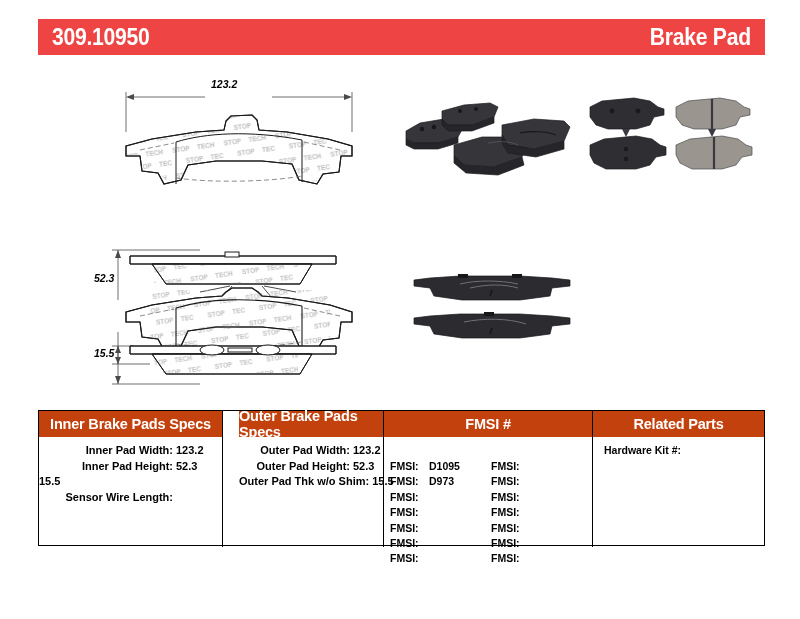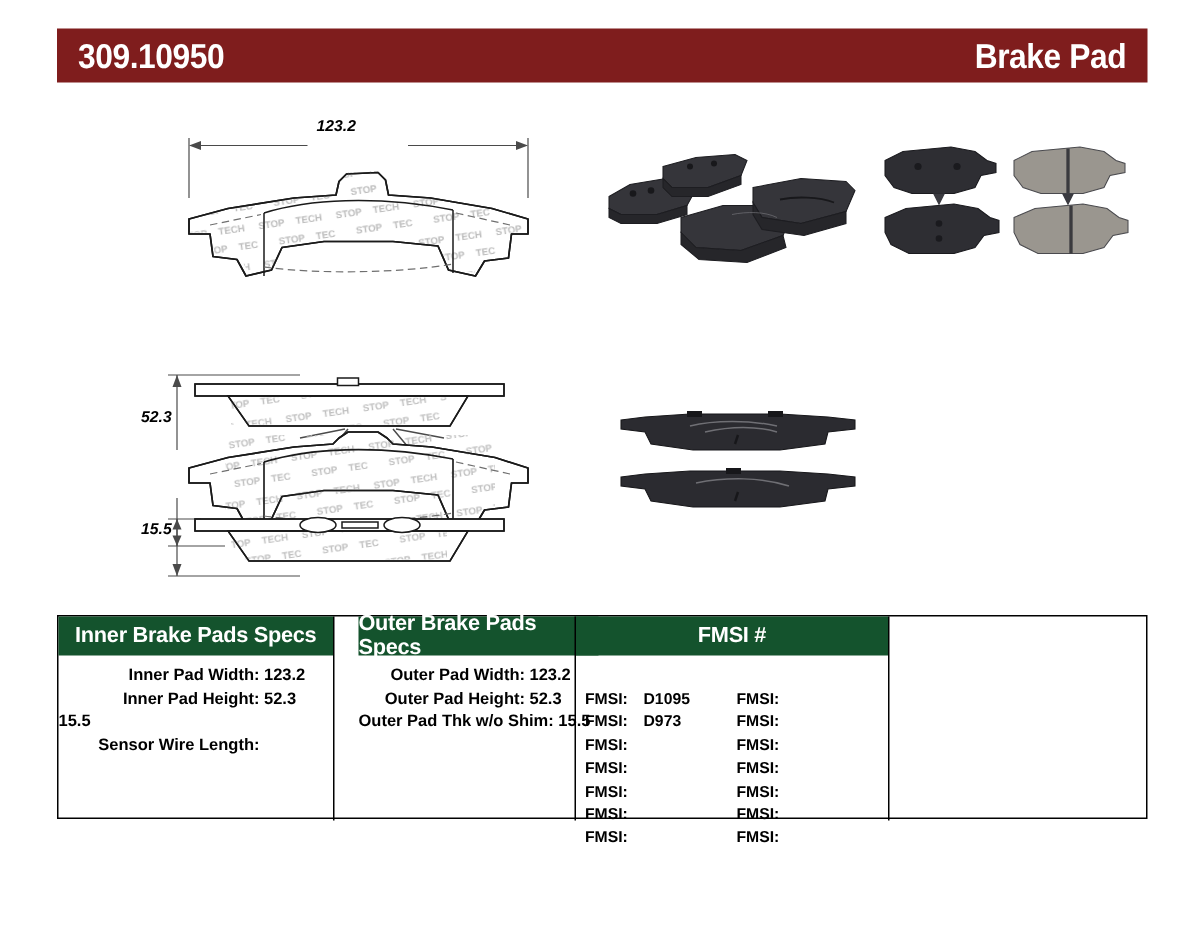--- a/index.html
+++ b/index.html
@@ -6,21 +6,21 @@
   body{
     width:800px;height:619px;background:#ffffff;
     font-family:"Liberation Sans",sans-serif;
     color:#000;overflow:hidden;position:relative;
   }
   .page{position:absolute;left:0;top:0;width:800px;height:619px;}
 
   
   .header-bar{
     position:absolute;left:38px;top:19px;width:727px;height:36px;
-    background:#7f1d1d;display:flex;align-items:center;
+    background:#ef4444;display:flex;align-items:center;
     justify-content:space-between;padding:0 14px;box-sizing:border-box;
   }
   .header-bar .part-no{
     color:#fff;font-size:23px;font-weight:bold;letter-spacing:-0.3px;
     transform:scaleX(0.92);transform-origin:left center;
   }
   .header-bar .product-type{
     color:#fff;font-size:23px;font-weight:bold;letter-spacing:-0.3px;
     transform:scaleX(0.92);transform-origin:right center;
   }
@@ -38,21 +38,21 @@
   .photo{position:absolute;background:#ffffff;}
 
   
   .spec-table{
     position:absolute;left:38px;top:410px;width:727px;height:136px;
     border:1px solid #000;box-sizing:border-box;
   }
   .col{position:absolute;top:0;height:136px;box-sizing:border-box;}
   .col-div{position:absolute;top:0;width:1px;height:136px;background:#000;}
   .col-head{
-    height:26px;background:#14532d;color:#fff;display:flex;
+    height:26px;background:#c2410c;color:#fff;display:flex;
     align-items:center;justify-content:center;font-size:14.5px;font-weight:bold;
     letter-spacing:-0.2px;
   }
   .col-body{padding-top:6px;}
 
   .spec-row{
     display:flex;font-size:11px;font-weight:bold;line-height:15.5px;
     white-space:nowrap;
   }
   .spec-row .lab{flex:1;text-align:right;padding-right:3px;}
@@ -402,17 +402,26 @@
           <div class="fmsi-row">
             <span class="f-lab">FMSI:</span>
             <span class="f-val"></span>
           </div>
         </div>
       </div>
     </div>
 
     <div class="col-div" style="left:553px;"></div>
 
+    <div class="col" style="left:554px;width:171px;">
+      <div class="col-head">Related Parts</div>
+      <div>
+        <div class="related-row">
+          <span>Hardware Kit #:</span>
+          <span></span>
+        </div>
+      </div>
+    </div>
 
   </div>
 
 
 </div>
 
 </body></html>

